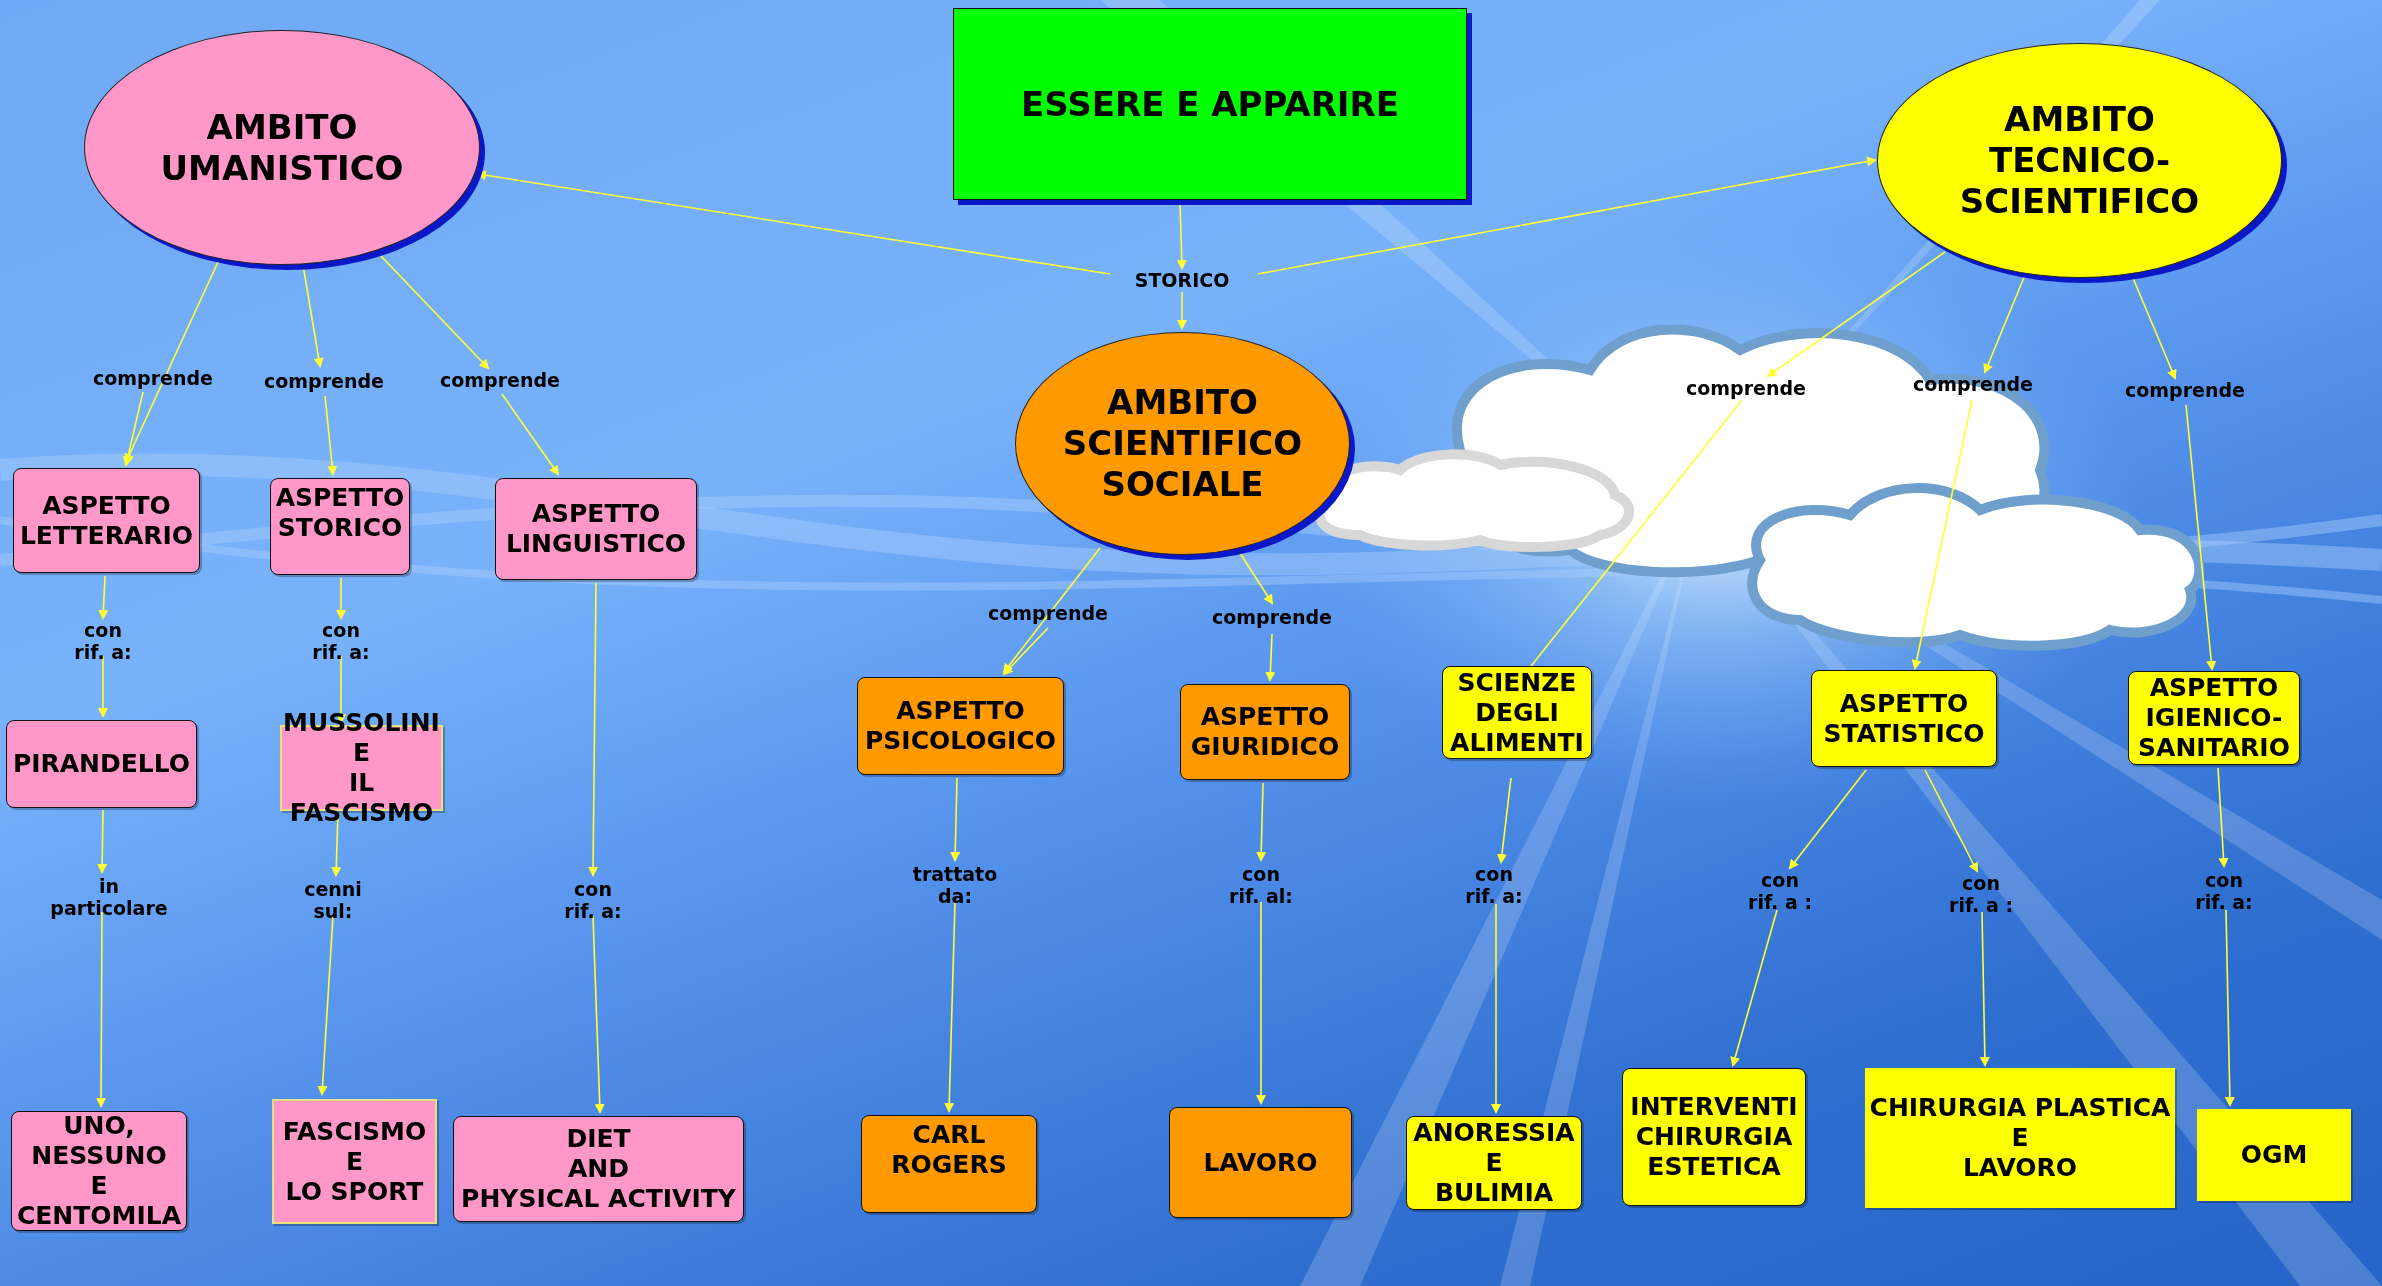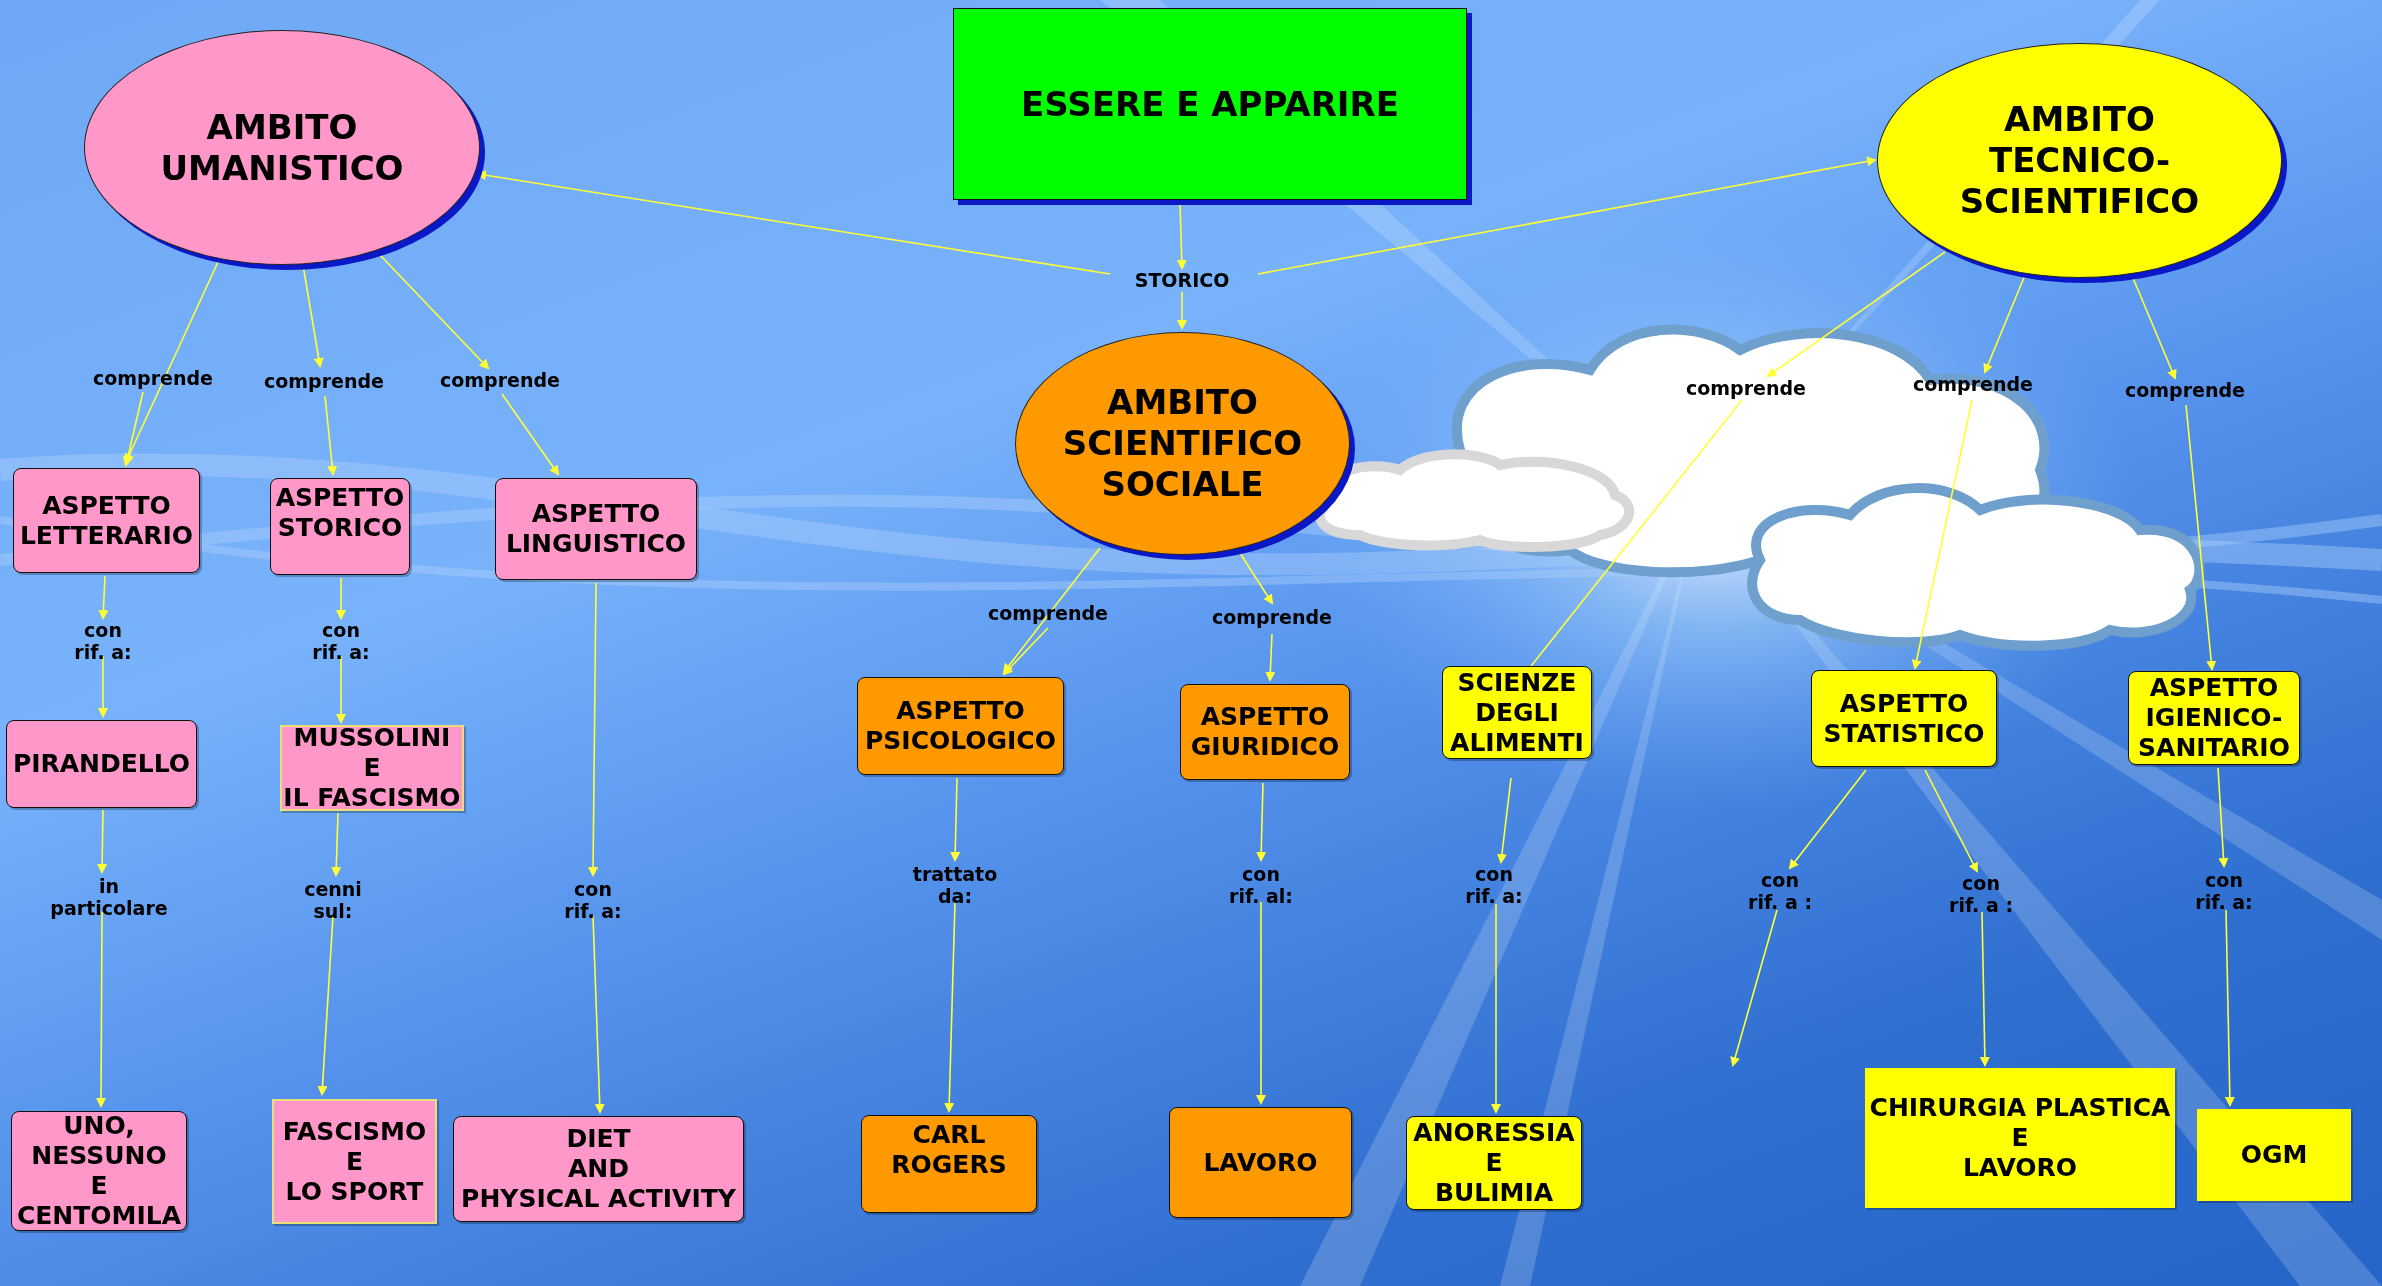--- a/index.html
+++ b/index.html
@@ -118,21 +118,21 @@
 SOCIALE</div>
 
   <div class="node box pink" style="left:13px;top:468px;width:187px;height:105px;">ASPETTO
 LETTERARIO</div>
   <div class="node box pink" style="left:270px;top:478px;width:140px;height:97px;align-items:flex-start;padding-top:4px;">ASPETTO
 STORICO</div>
   <div class="node box pink" style="left:495px;top:478px;width:202px;height:102px;">ASPETTO
 LINGUISTICO</div>
 
   <div class="node box pink" style="left:6px;top:720px;width:191px;height:88px;">PIRANDELLO</div>
-  <div class="node box pink square ybord" style="left:246px;top:725px;width:184px;height:86px;">MUSSOLINI
+  <div class="node box pink square ybord" style="left:246px;top:725px;width:163px;height:86px;">MUSSOLINI
 E
 IL FASCISMO</div>
 
   <div class="node box pink" style="left:11px;top:1111px;width:176px;height:120px;">UNO,
 NESSUNO
 E
 CENTOMILA</div>
   <div class="node box pink square ybord" style="left:238px;top:1099px;width:165px;height:125px;">FASCISMO
 E
 LO SPORT</div>
@@ -153,20 +153,23 @@
 ALIMENTI</div>
   <div class="node box yellow" style="left:1811px;top:670px;width:186px;height:97px;">ASPETTO
 STATISTICO</div>
   <div class="node box yellow" style="left:2128px;top:671px;width:172px;height:94px;">ASPETTO
 IGIENICO-
 SANITARIO</div>
 
   <div class="node box yellow" style="left:1406px;top:1116px;width:176px;height:94px;">ANORESSIA
 E
 BULIMIA</div>
+  <div class="node box yellow" style="left:1622px;top:1068px;width:184px;height:138px;">INTERVENTI
+CHIRURGIA
+ESTETICA</div>
   <div class="node box yellow square" style="left:1831px;top:1068px;width:310px;height:140px;border:none;">CHIRURGIA PLASTICA
 E
 LAVORO</div>
   <div class="node box yellow square" style="left:2163px;top:1109px;width:154px;height:92px;border:none;">OGM</div>
 
   <div class="label" style="left:1182px;top:270px;">STORICO</div>
   <div class="label" style="left:153px;top:368px;">comprende</div>
   <div class="label" style="left:324px;top:371px;">comprende</div>
   <div class="label" style="left:500px;top:370px;">comprende</div>
   <div class="label" style="left:1048px;top:603px;">comprende</div>

